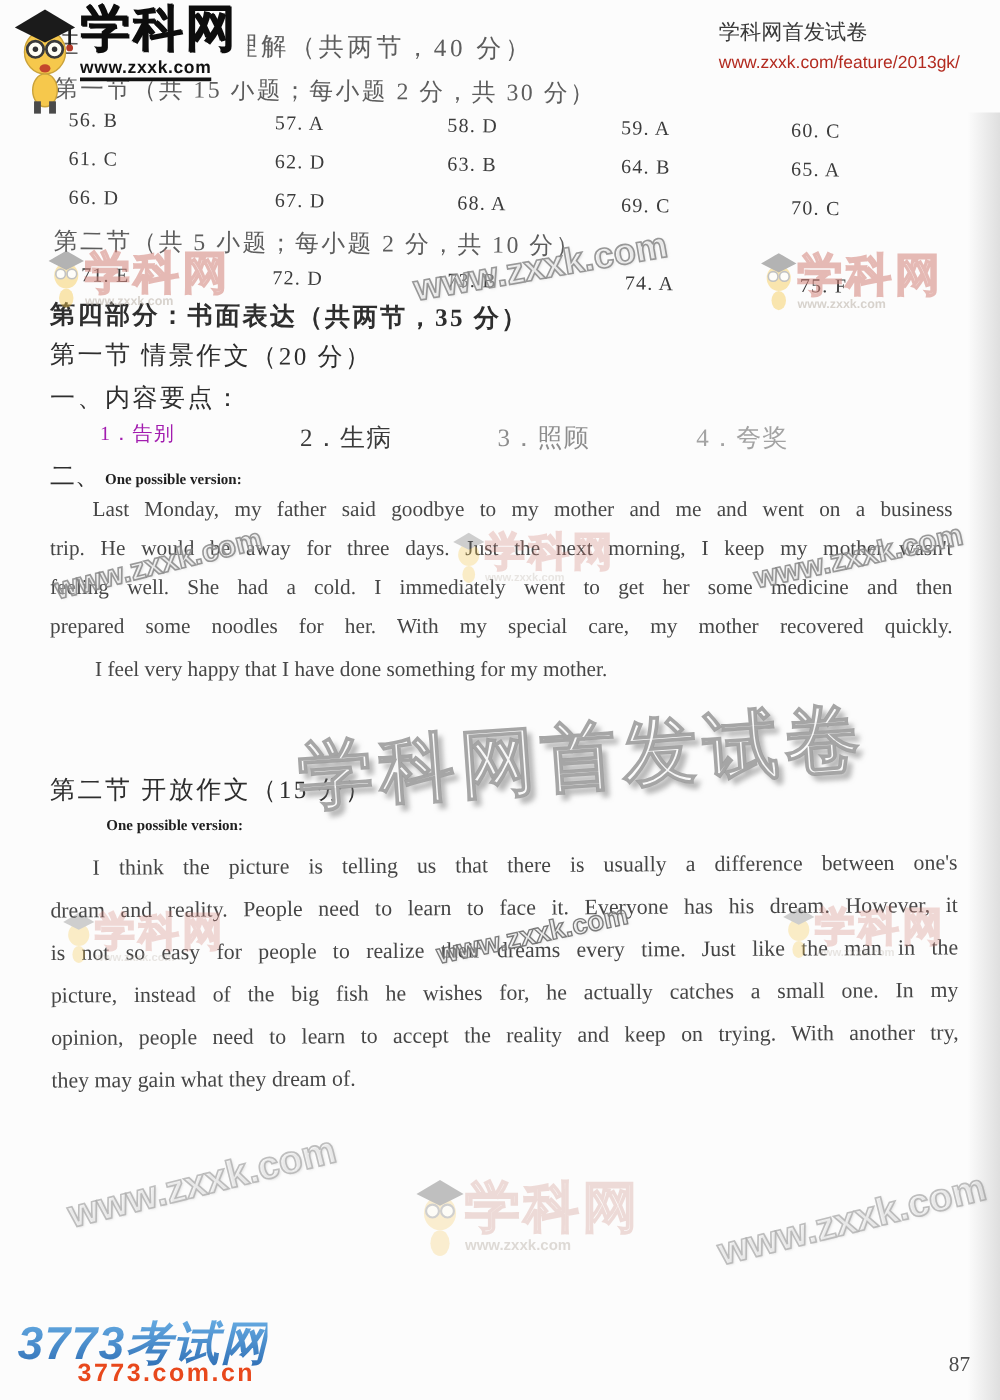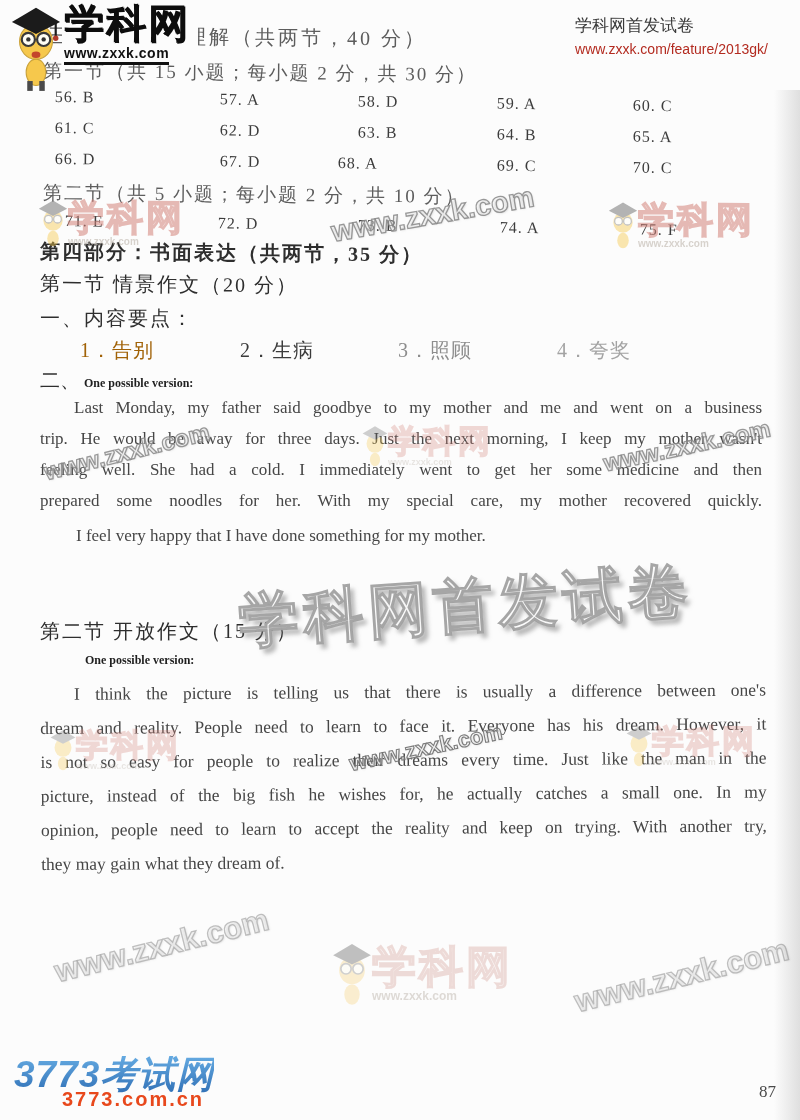--- a/index.html
+++ b/index.html
@@ -107,21 +107,21 @@
 <div class="abs ans-row" style="top:119px;">
   <span class="ans" style="left:55px;">61. C</span>
   <span class="ans" style="left:220px;">62. D</span>
   <span class="ans" style="left:358px;">63. B</span>
   <span class="ans" style="left:497px;">64. B</span>
   <span class="ans" style="left:633px;">65. A</span>
 </div>
 <div class="abs ans-row" style="top:150px;">
   <span class="ans" style="left:55px;">66. D</span>
   <span class="ans" style="left:220px;">67. D</span>
-  <span class="ans" style="left:338px;">68. A</span>
+  <span class="ans" style="left:366px;">68. A</span>
   <span class="ans" style="left:497px;">69. C</span>
   <span class="ans" style="left:633px;">70. C</span>
 </div>
 
 <div class="abs h-gray rot-s" style="left:43px;top:180px;font-size:19px;letter-spacing:2px;">第二节（共 5 小题；每小题 2 分，共 10 分）</div>
 
 <div class="abs ans-row" style="top:212px;">
   <span class="ans" style="left:65px;">71. E</span>
   <span class="ans" style="left:218px;">72. D</span>
   <span class="ans" style="left:358px;">73. B</span>
@@ -155,21 +155,21 @@
     <div class="wm-brand" style="font-size:36px;">学科网</div>
     <div class="wm-site" style="font-size:10px;">www.zxxk.com</div>
   </div>
 </div>
 
 <div class="abs h-dark rot-s" style="left:40px;top:238px;">第四部分：书面表达（共两节，35 分）</div>
 <div class="abs h-dark rot-s" style="left:40px;top:270px;font-weight:500;">第一节 情景作文（20 分）</div>
 <div class="abs h-dark" style="left:40px;top:305px;font-weight:500;">一、内容要点：</div>
 
 <div class="abs" style="top:337px;left:0;width:800px;">
-  <span class="ans" style="left:80px;font-size:20px;color:#a16207;">1．告别</span>
+  <span class="ans" style="left:80px;font-size:16px;color:#a21caf;">1．告别</span>
   <span class="ans" style="left:240px;font-size:20px;color:#3b3b3b;">2．生病</span>
   <span class="ans faint3" style="left:398px;font-size:20px;">3．照顾</span>
   <span class="ans faint4" style="left:557px;font-size:20px;">4．夸奖</span>
 </div>
 
 <div class="abs" style="left:40px;top:367px;">
   <span style="font-size:20px;color:#2e2e2e;">二、</span>
   <span class="bold-serif">One possible version:</span>
 </div>
 

